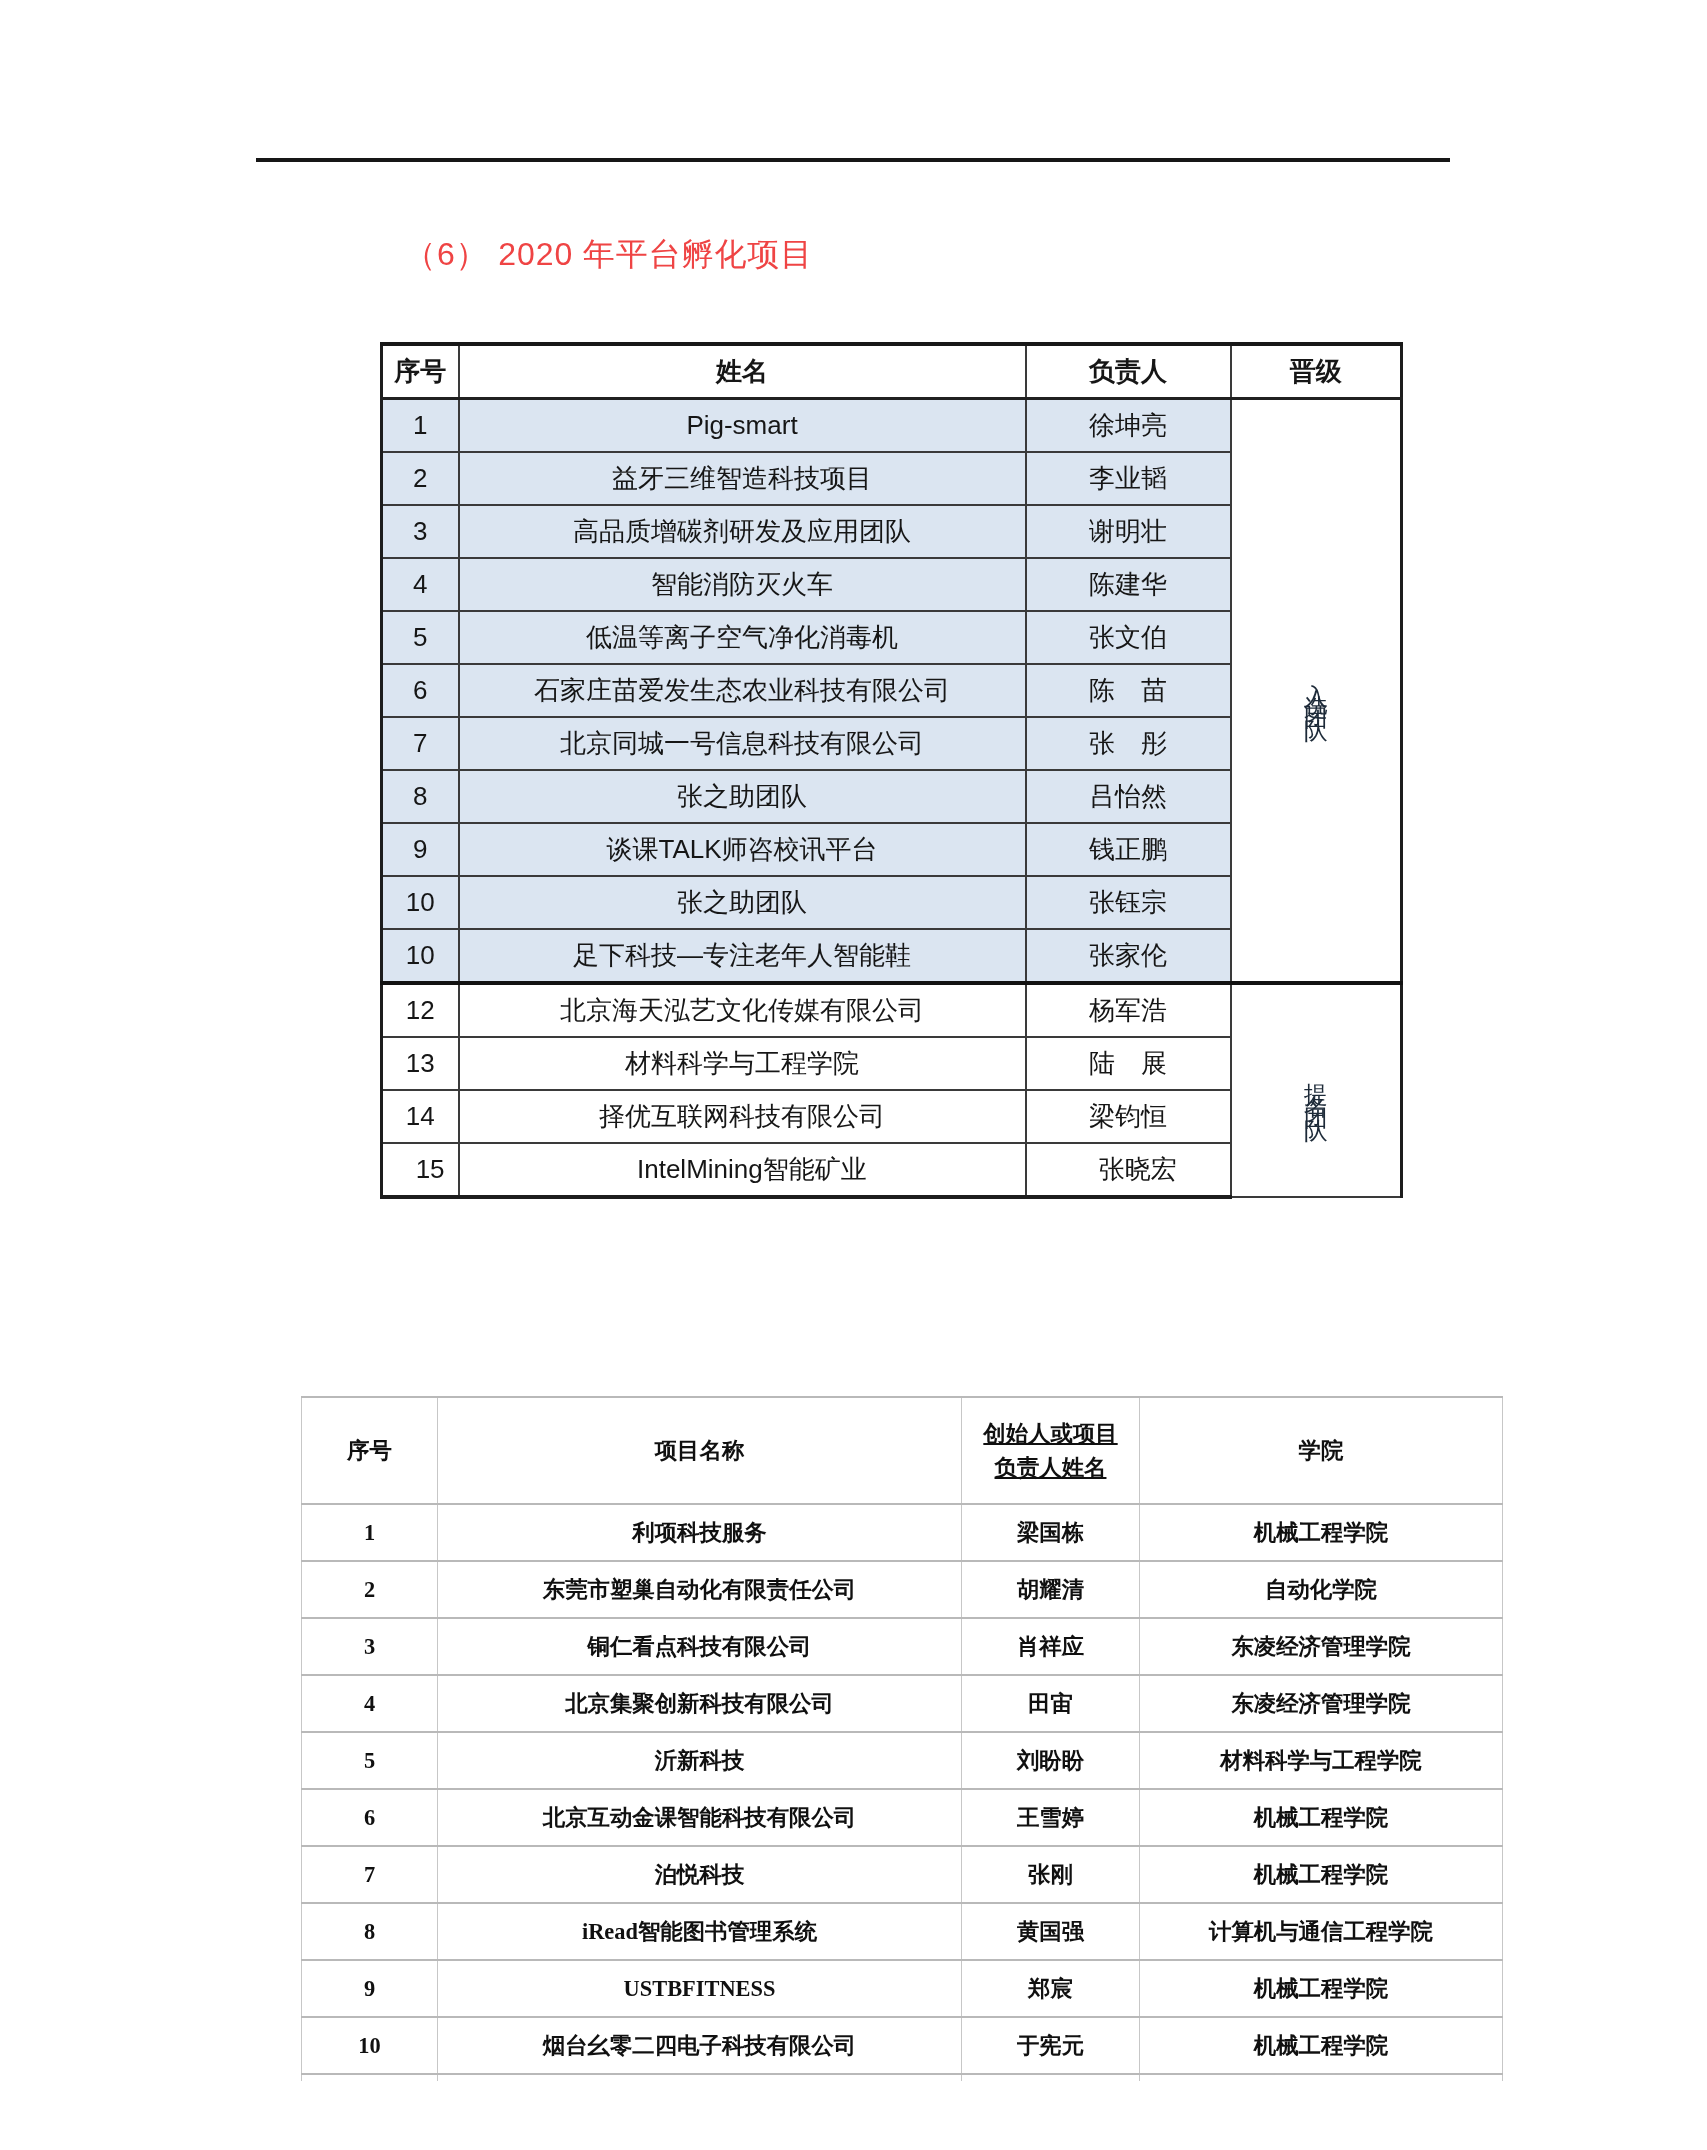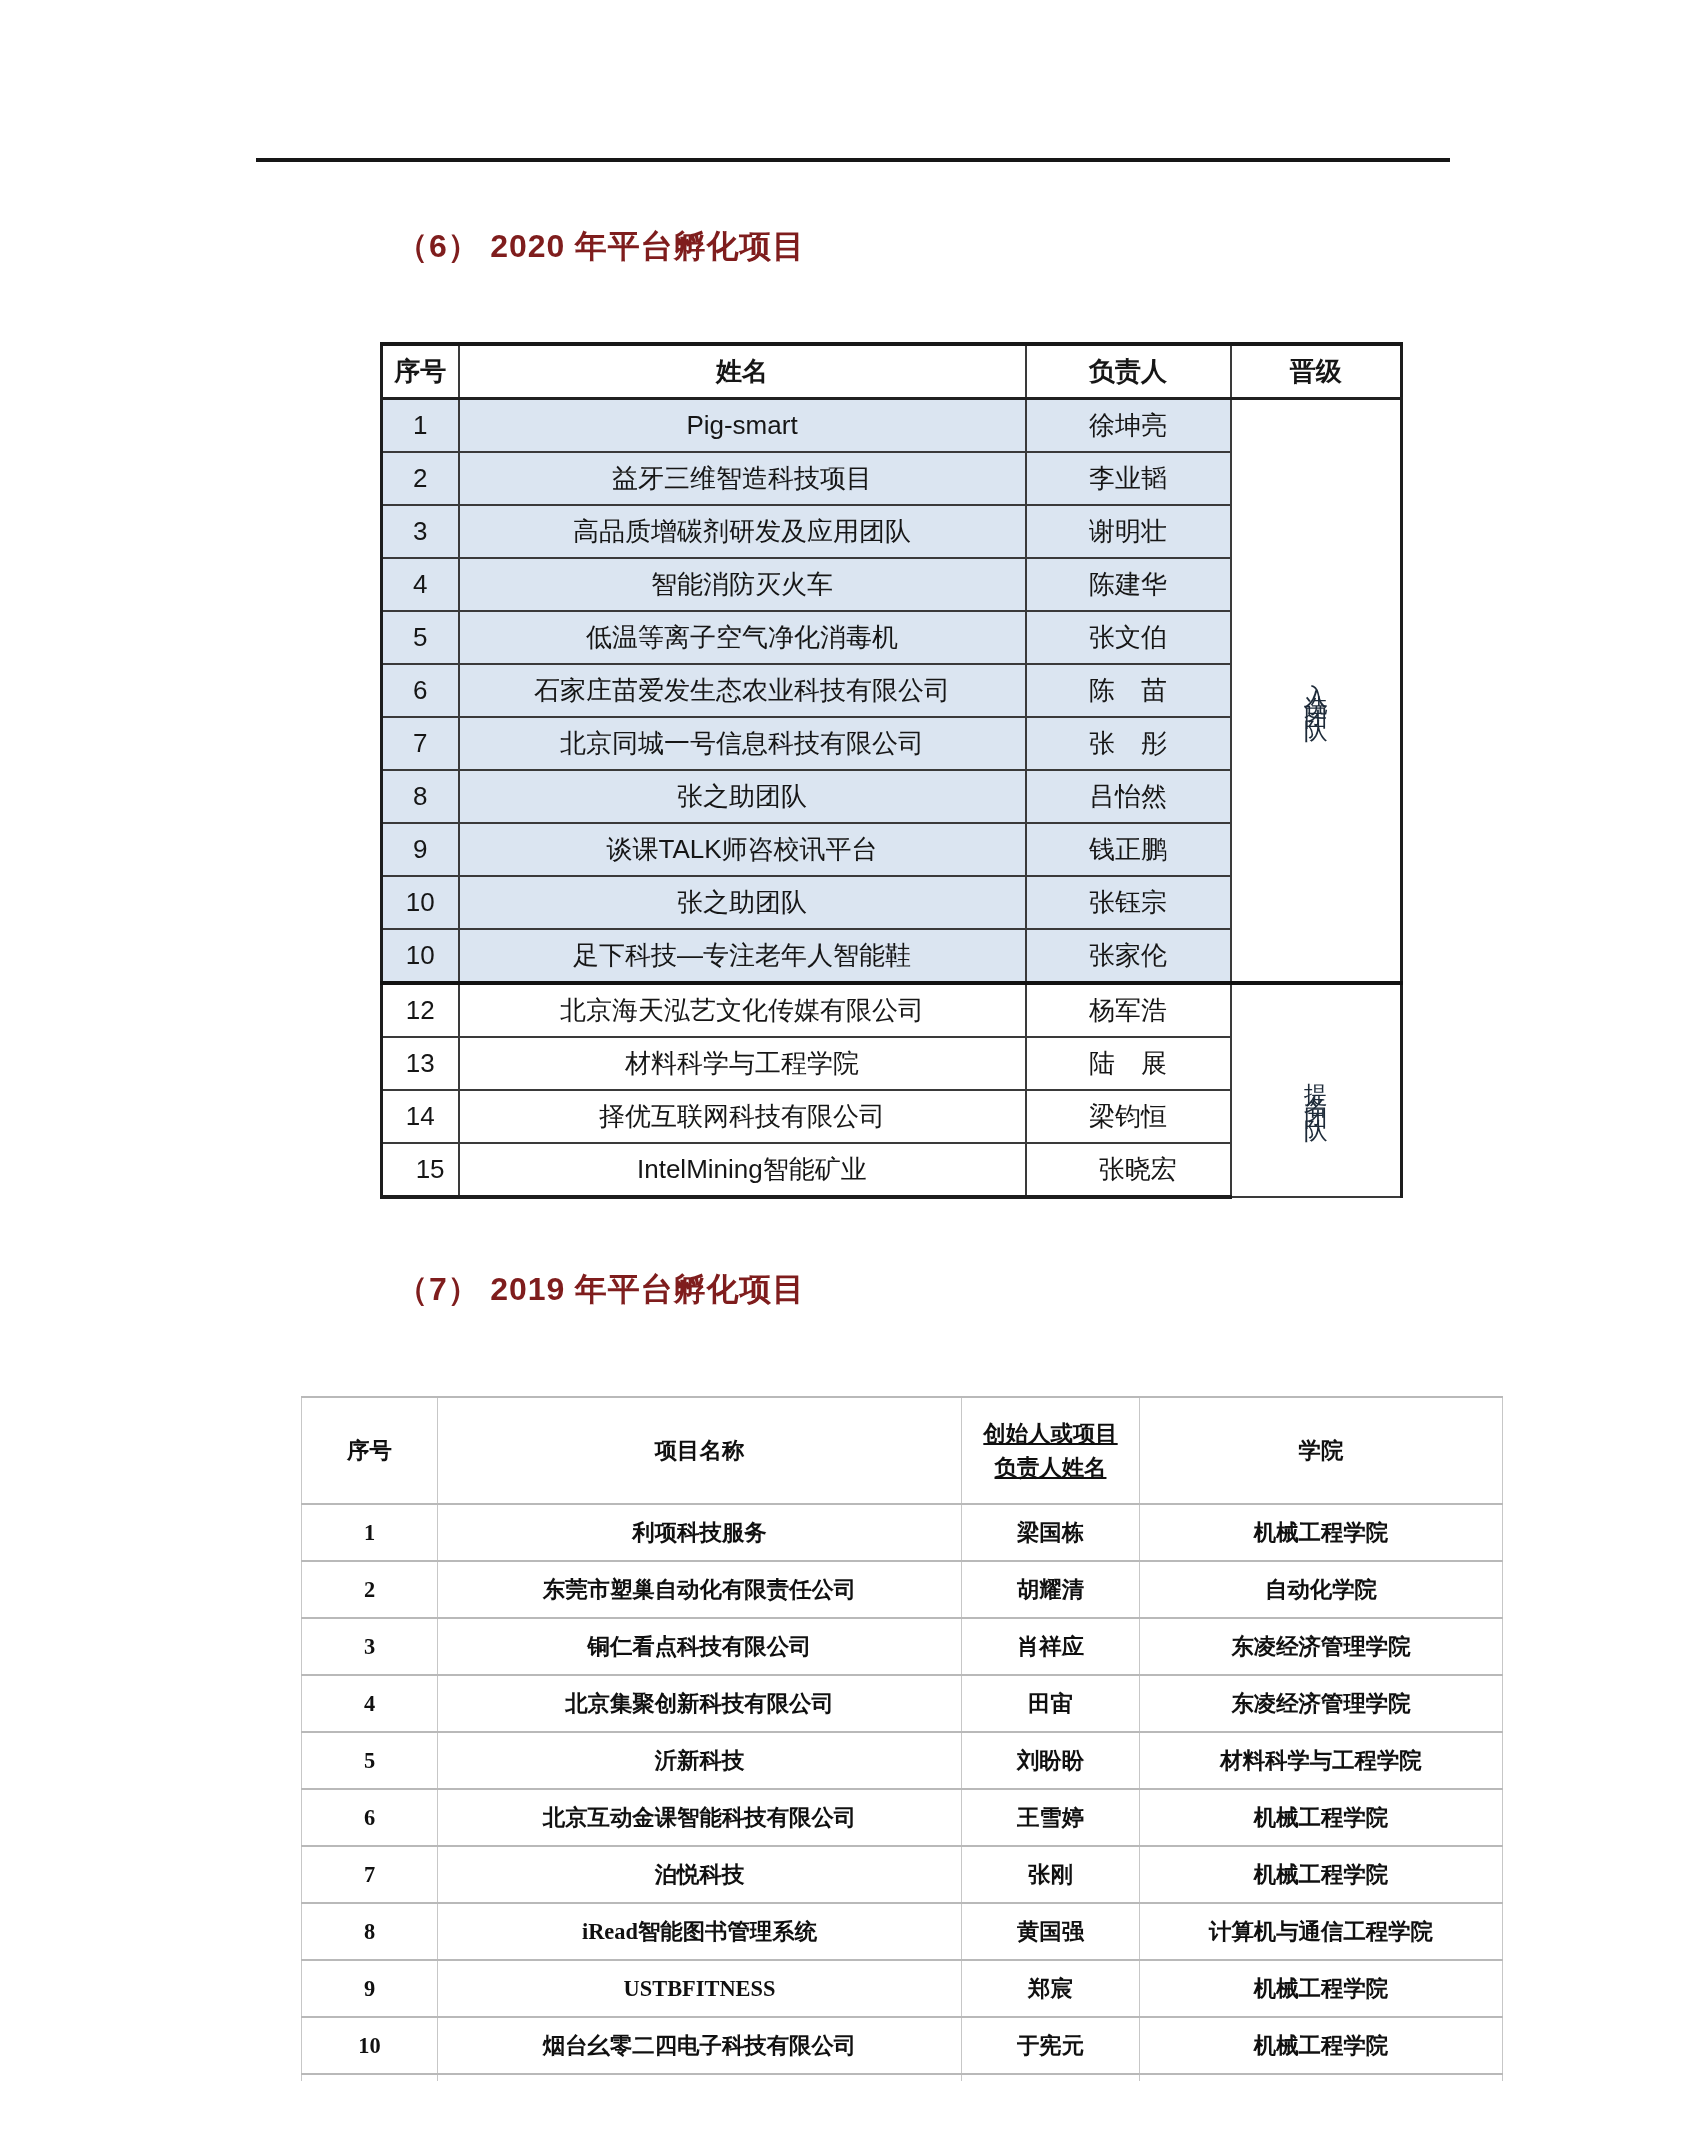--- a/index.html
+++ b/index.html
@@ -19,27 +19,27 @@
     position: absolute;
     left: 256px;
     top: 158px;
     width: 1194px;
     height: 3.9px;
     background: #161616;
   }
 
   .sec-title {
     position: absolute;
-    margin: 0;
+    margin: 8px;
     font-family: "Liberation Sans", sans-serif;
-    font-weight: bold;
+    font-weight: normal;
     font-size: 32px;
     line-height: 38px;
     letter-spacing: 0.9px;
-    color: #7f1d1d;
+    color: #ef4444;
     white-space: nowrap;
   }
   #title-2020 { left: 396px; top: 227px; }
   #title-2019 { left: 396px; top: 1270px; }
 
   table {
     position: absolute;
     border-collapse: collapse;
     table-layout: fixed;
     background: #ffffff;
@@ -202,21 +202,20 @@
         <td>梁钧恒</td>
       </tr>
       <tr class="final">
         <td class="c-first">15</td>
         <td>IntelMining智能矿业</td>
         <td>张晓宏</td>
       </tr>
     </tbody>
   </table>
 
-  <h2 class="sec-title" id="title-2019">（7）  2019 年平台孵化项目</h2>
 
   <table class="t2">
     <colgroup>
       <col style="width:136px">
         <col style="width:524px">
         <col style="width:178px">
         <col style="width:363px">
     </colgroup>
     <thead>
       <tr>

